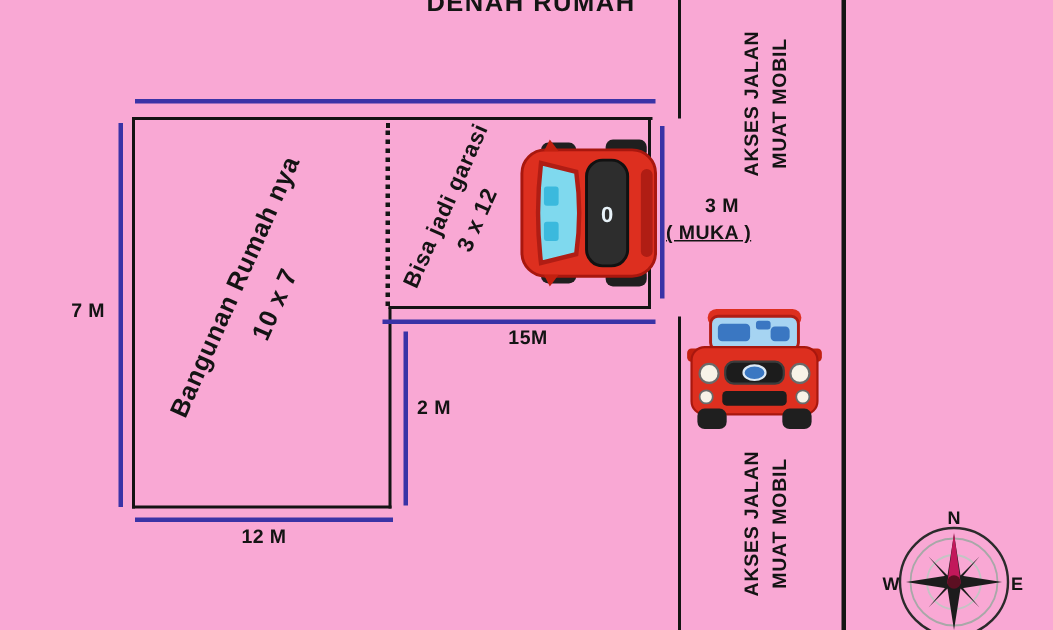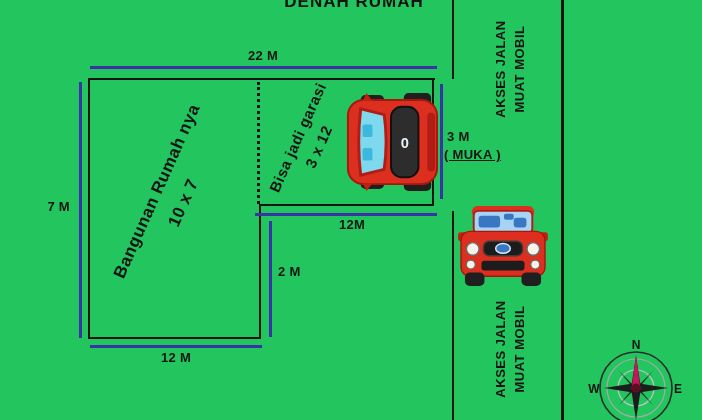--- a/index.html
+++ b/index.html
@@ -1,17 +1,17 @@
 <!DOCTYPE html>
 <html><head>
 <meta charset="utf-8">
 <style>
   html,body{margin:0;padding:0;background:#fff;}
   .stage{
-    position:relative;width:702px;height:420px;background:#22c55e;
+    position:relative;width:702px;height:420px;background:#f9a8d4;
     overflow:hidden;font-family:"Liberation Sans",sans-serif;color:#141414;
   }
   
   .bl{position:absolute;background:#141414;}
   
   .dl{position:absolute;background:#3a33a6;}
   
   .dotted{position:absolute;width:0;border-left:3px dotted #141414;}
   
   .lbl{position:absolute;font-weight:bold;font-size:13px;letter-spacing:.3px;white-space:nowrap;}
@@ -51,26 +51,25 @@
   <div class="bl" style="left:432px;top:78px;width:2px;height:128px;"></div>
   <div class="dotted" style="left:257px;top:82px;height:122px;"></div>
 
   <div class="dl" style="left:90px;top:66px;width:347px;height:3px;"></div>
   <div class="dl" style="left:79px;top:82px;width:3px;height:256px;"></div>
   <div class="dl" style="left:90px;top:345px;width:172px;height:3px;"></div>
   <div class="dl" style="left:269px;top:221px;width:3px;height:116px;"></div>
   <div class="dl" style="left:255px;top:213px;width:182px;height:3px;"></div>
   <div class="dl" style="left:440px;top:84px;width:3px;height:115px;"></div>
 
-  <div class="lbl center" style="left:223px;top:48px;width:80px;">22 M</div>
   <div class="lbl right" style="left:30px;top:199px;width:40px;">7 M</div>
   <div class="lbl center" style="left:136px;top:350px;width:80px;">12 M</div>
   <div class="lbl" style="left:278px;top:264px;">2 M</div>
-  <div class="lbl center" style="left:312px;top:217px;width:80px;">12M</div>
-  <div class="lbl" style="left:447px;top:129px;">3 M</div>
+  <div class="lbl center" style="left:312px;top:217px;width:80px;">15M</div>
+  <div class="lbl" style="left:470px;top:129px;">3 M</div>
   <div class="lbl" style="left:444px;top:147px;text-decoration:underline;">( MUKA )</div>
 
   <div class="rot rot-build">
     <span>Bangunan Rumah nya</span>
     <span>10 x 7</span>
   </div>
   <div class="rot rot-garage">
     <span>Bisa jadi garasi</span>
     <span>3 x 12</span>
   </div>

